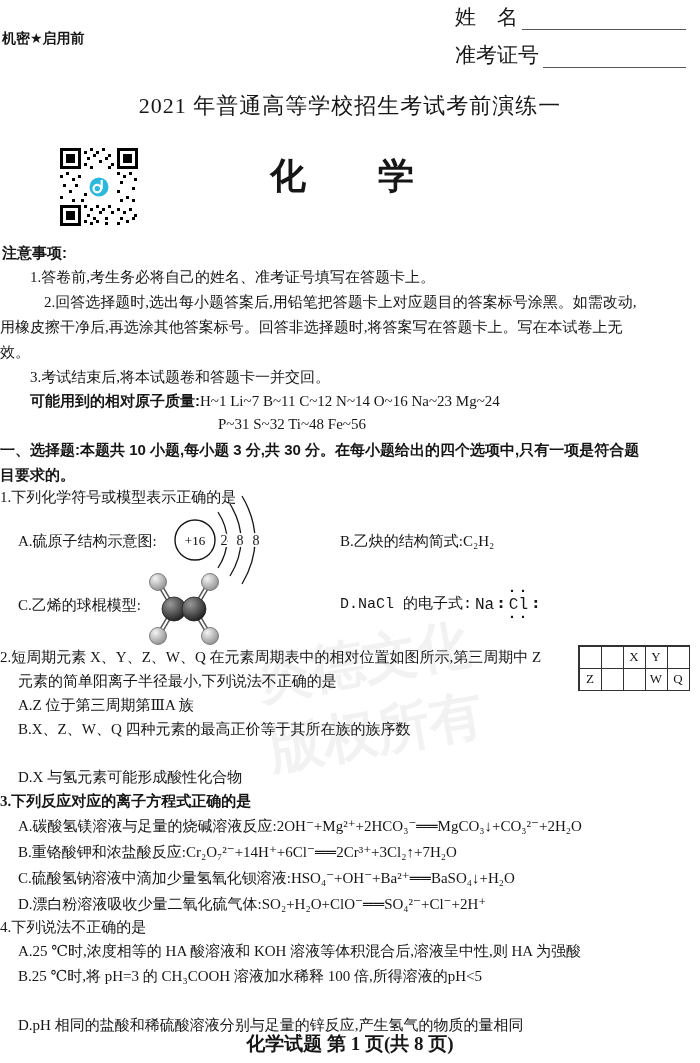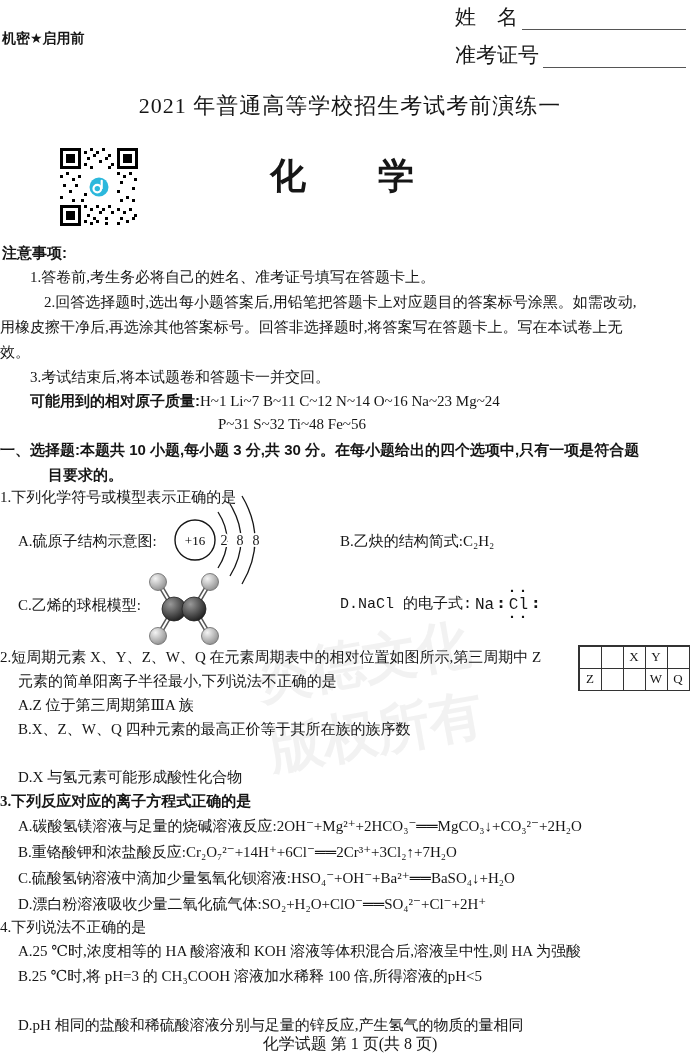--- a/index.html
+++ b/index.html
@@ -33,21 +33,21 @@
   .edot .cl-wrap{position:relative;display:inline-block;padding:0 1px;}
   .edot .dots-top,.edot .dots-bottom{position:absolute;left:50%;transform:translateX(-50%);
         font-size:15px;letter-spacing:2px;font-weight:700;line-height:8px;}
   .edot .dots-top{top:-7px;}
   .edot .dots-bottom{bottom:-7px;}
 
   .atom-svg{position:absolute;left:172px;top:494px;}
   .model-svg{position:absolute;left:148px;top:570px;}
   svg text{font-family:"Liberation Serif","DejaVu Serif","DejaVu Sans",serif;}
 
-  .footer{left:0;top:1034px;width:700px;text-align:center;font-size:16px;}
+  .footer{left:0;top:1034px;width:700px;text-align:center;font-size:19px;font-weight:bold;}
 
   .watermark{position:absolute;left:205px;top:625px;width:330px;opacity:0.05;
              transform:rotate(-10deg);font-size:54px;font-weight:700;text-align:center;
              line-height:72px;pointer-events:none;}
 </style>
 </head>
 <body>
 
 <div class="page">
 
@@ -162,21 +162,21 @@
   <div class="line" style="left:0px;top:317px;">用橡皮擦干净后,再选涂其他答案标号。回答非选择题时,将答案写在答题卡上。写在本试卷上无</div>
   <div class="line" style="left:0px;top:342px;">效。</div>
   <div class="line" style="left:30px;top:367px;">3.考试结束后,将本试题卷和答题卡一并交回。</div>
 
   <div class="line" style="left:30px;top:391px;">
     <span class="sans-bold">可能用到的相对原子质量:</span><span>H~1   Li~7   B~11   C~12   N~14   O~16   Na~23   Mg~24</span>
   </div>
   <div class="line" style="left:218px;top:414px;">P~31   S~32   Ti~48   Fe~56</div>
 
   <div class="line sans-bold" style="left:0px;top:440px;">一、选择题:本题共 10 小题,每小题 3 分,共 30 分。在每小题给出的四个选项中,只有一项是符合题</div>
-  <div class="line sans-bold" style="left:8px;top:465px;padding-left:40px;">目要求的。</div>
+  <div class="line sans-bold" style="left:0px;top:465px;">目要求的。</div>
 
   <div class="line" style="left:0px;top:487px;">1.下列化学符号或模型表示正确的是</div>
   <div class="line" style="left:18px;top:531px;">A.硫原子结构示意图:</div>
 
   <div class="atom-svg">
     <svg width="100" height="92" viewBox="0 0 100 92">
       <circle cx="23" cy="46" r="20" fill="none" stroke="#161616" stroke-width="1.4"></circle>
       <text x="23" y="51" text-anchor="middle" font-size="13">+16</text>
       <g fill="none" stroke="#161616" stroke-width="1.3">
         <path d="M 46 18 Q 64 46 46 74"></path>

